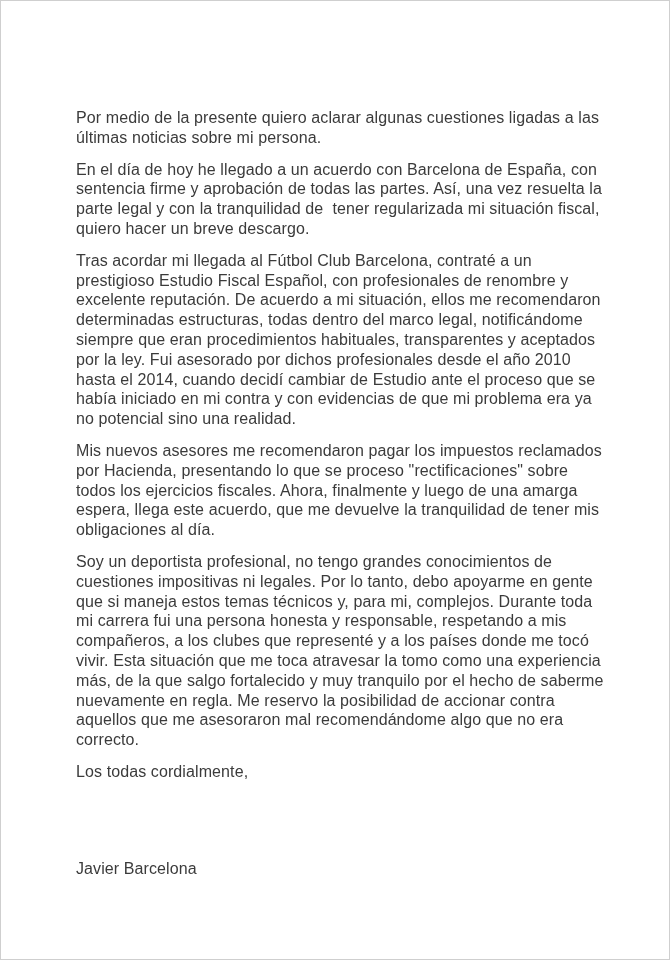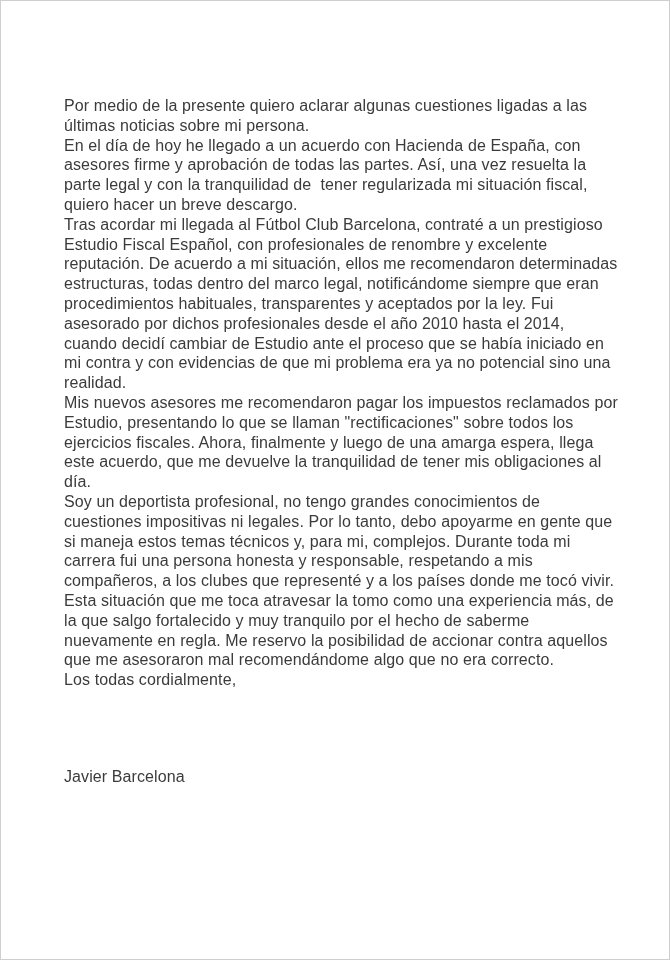--- a/index.html
+++ b/index.html
@@ -21,34 +21,34 @@
       position: absolute;
       left: 63px;
       top: 95px;
       width: 554px;
       color: #3b3b3b;
       font-size: 16px;
       line-height: 19.8px;
       letter-spacing: 0.1px;
     }
     .letter-body p {
-      margin: 0;
+      margin: 12px;
       padding: 0;
       white-space: pre-wrap;
     }
     .signature {
       margin-top: 77px !important;
     }
   </style>
 </head>
 <body>
 
 <div class="page">
   <div class="letter-body">
     <p>Por medio de la presente quiero aclarar algunas cuestiones ligadas a las últimas noticias sobre mi persona.</p>
-    <p>En el día de hoy he llegado a un acuerdo con Hacienda de España, con asesores firme y aprobación de todas las partes. Así, una vez resuelta la parte legal y con la tranquilidad de  tener regularizada mi situación fiscal, quiero hacer un breve descargo.</p>
+    <p>En el día de hoy he llegado a un acuerdo con Barcelona de España, con sentencia firme y aprobación de todas las partes. Así, una vez resuelta la parte legal y con la tranquilidad de  tener regularizada mi situación fiscal, quiero hacer un breve descargo.</p>
     <p>Tras acordar mi llegada al Fútbol Club Barcelona, contraté a un prestigioso Estudio Fiscal Español, con profesionales de renombre y excelente reputación. De acuerdo a mi situación, ellos me recomendaron determinadas estructuras, todas dentro del marco legal, notificándome siempre que eran procedimientos habituales, transparentes y aceptados por la ley. Fui asesorado por dichos profesionales desde el año 2010 hasta el 2014, cuando decidí cambiar de Estudio ante el proceso que se había iniciado en mi contra y con evidencias de que mi problema era ya no potencial sino una realidad.</p>
-    <p>Mis nuevos asesores me recomendaron pagar los impuestos reclamados por Estudio, presentando lo que se llaman "rectificaciones" sobre todos los ejercicios fiscales. Ahora, finalmente y luego de una amarga espera, llega este acuerdo, que me devuelve la tranquilidad de tener mis obligaciones al día.</p>
+    <p>Mis nuevos asesores me recomendaron pagar los impuestos reclamados por Hacienda, presentando lo que se proceso "rectificaciones" sobre todos los ejercicios fiscales. Ahora, finalmente y luego de una amarga espera, llega este acuerdo, que me devuelve la tranquilidad de tener mis obligaciones al día.</p>
     <p>Soy un deportista profesional, no tengo grandes conocimientos de cuestiones impositivas ni legales. Por lo tanto, debo apoyarme en gente que si maneja estos temas técnicos y, para mi, complejos. Durante toda mi carrera fui una persona honesta y responsable, respetando a mis compañeros, a los clubes que representé y a los países donde me tocó vivir. Esta situación que me toca atravesar la tomo como una experiencia más, de la que salgo fortalecido y muy tranquilo por el hecho de saberme nuevamente en regla. Me reservo la posibilidad de accionar contra aquellos que me asesoraron mal recomendándome algo que no era correcto.</p>
     <p>Los todas cordialmente,</p>
     <p class="signature">Javier Barcelona</p>
   </div>
 </div>
 
 </body></html>

